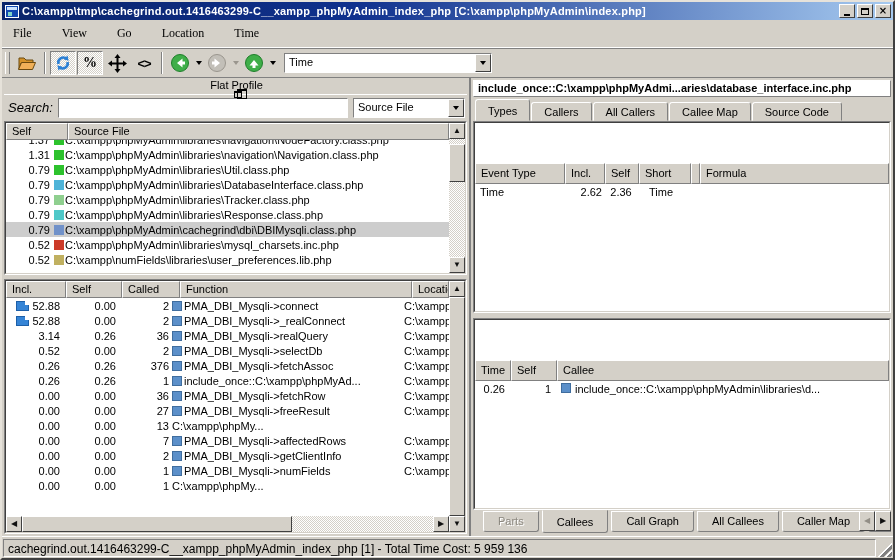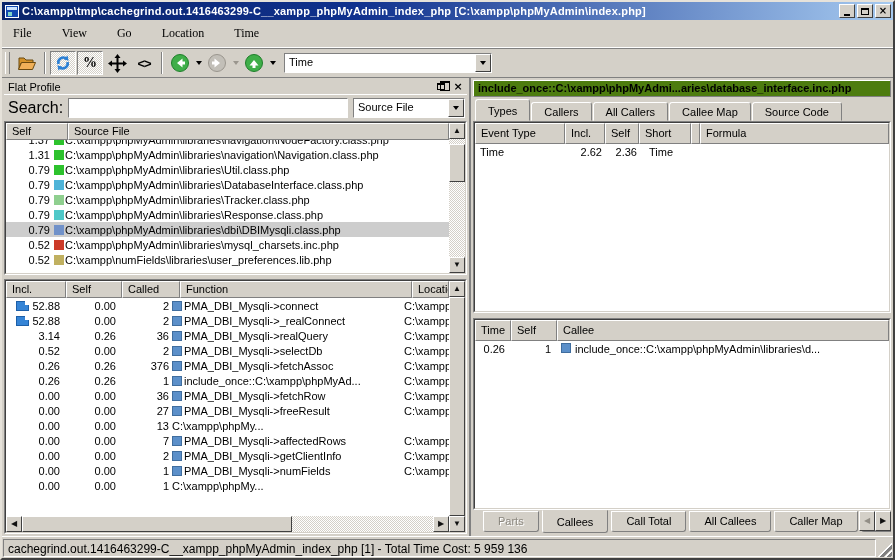--- a/index.html
+++ b/index.html
@@ -44,29 +44,29 @@
 
   .combo { display:flex; border:1px solid; border-color:#808080 #fff #fff #808080; background:#fff; height:20px; align-items:stretch;}
   .combo .cb-text { padding:2px 4px; flex:1 1 auto; white-space:nowrap; overflow:hidden; font-size:11px;}
   .cb-btn { width:16px; background:#d4d0c8; border:1px solid; border-color:#fff #404040 #404040 #fff; display:flex; align-items:center; justify-content:center;}
   .cb-btn .caret{ border-top-width:4px;}
   .combo-event { width:208px; margin-left:6px;}
 
   
   .main { flex:1 1 auto; display:flex; min-height:0; }
   .left-dock { width:469px; flex:0 0 auto; display:flex; flex-direction:column; padding:1px 2px 2px 2px; border-right:2px solid; border-right-color:#808080; min-height:0;}
-  .dock-title { height:16px; display:flex; align-items:center; padding:0 2px 0 4px; font-size:11px; border-bottom:1px solid #fff;}
+  .dock-title { height:16px; display:flex; align-items:center; padding:0 2px 0 4px; font-size:11px; border-bottom:1px solid #fff;flex-direction:column;}
   .dock-title .dt-label{ flex:1 1 auto;}
   .dock-btn { width:14px; height:12px; display:flex; align-items:center; justify-content:center; margin-left:3px; font-size:9px;}
   .float-glyph{ width:8px; height:7px; border:1px solid #000; border-top-width:2px; position:relative; background:#d4d0c8;}
   .float-glyph::before{content:""; position:absolute; left:2px; top:-4px; width:8px; height:7px; border:1px solid #000; border-top-width:2px;}
   .close-glyph{ font-size:11px; font-weight:bold; font-family:"DejaVu Sans",sans-serif;}
 
   .search-row { height:26px; display:flex; align-items:center; padding:2px 2px 3px 4px; gap:5px; flex:0 0 auto;}
-  .search-row label { font-size:16px;}
+  .search-row label { font-size:13px;font-style:italic;}
   .search-input { flex:1 1 auto; height:20px; border:1px solid; border-color:#808080 #fff #fff #808080; background:#fff; outline:none; font-family:inherit; font-size:11px; padding:0 3px;}
   .combo-group { width:112px; flex:0 0 auto;}
 
   .panel { border:1px solid; border-color:#808080 #fff #fff #808080; background:#fff; position:relative; display:flex; min-height:0;}
   .panel-inner { border:1px solid; border-color:#404040 #d4d0c8 #d4d0c8 #404040; display:flex; flex:1 1 auto; min-width:0; min-height:0;}
   .pcol { display:flex; flex-direction:column; flex:1 1 auto; min-width:0; background:#fff; overflow:hidden;}
 
   .thead { display:flex; flex:0 0 auto; height:17px; background:#d4d0c8;}
   .hcell { border:1px solid; border-color:#fff #808080 #808080 #fff; padding:1px 5px; font-size:11px; white-space:nowrap; overflow:hidden; flex:0 0 auto; background:#d4d0c8;}
 
@@ -97,35 +97,35 @@
   .f-called { width:50px; text-align:right; padding-right:3px; flex:0 0 auto;}
   .f-func { width:232px; flex:0 0 auto; display:flex; align-items:center; overflow:hidden;}
   .f-loc { flex:1 1 auto; overflow:hidden;}
   .h-incl{width:60px}.h-self{width:56px}.h-called{width:58px}.h-func{width:232px}.h-loc{flex:1 1 auto}
   .bar-ico { width:13px; height:10px; background:#3584d6; border:1px solid #1d5fa8; position:relative; flex:0 0 auto;}
   .bar-ico::after{ content:""; position:absolute; right:-1px; top:-1px; width:4px; height:4px; background:#fff;}
   .fn-sq { width:10px; height:10px; background:#5b8fc9; border:1px solid #3f6d9e; margin-right:2px; flex:0 0 auto;}
 
   
   .right-pane { flex:1 1 auto; display:flex; flex-direction:column; min-width:0; padding:2px 2px 0 2px;}
-  .detail-title { height:17px; flex:0 0 auto; border:1px solid; border-color:#fff #808080 #808080 #fff; background:#4d7c0f;
+  .detail-title { height:17px; flex:0 0 auto; border:1px solid; border-color:#fff #808080 #808080 #fff; background:#ffffff;
                   font-weight:bold; font-size:11px; padding:1px 4px; white-space:nowrap; overflow:hidden; margin-bottom:2px;}
   .tabs-top { height:22px; display:flex; align-items:flex-end; padding-left:2px; flex:0 0 auto; position:relative;}
   .tab { border:1px solid; border-color:#fff #808080 transparent #fff; background:#d4d0c8; padding:3px 12px 2px 12px; font-size:11px;
          border-top-left-radius:3px; border-top-right-radius:3px; margin-right:1px; position:relative; height:19px;}
   .tab.active { height:22px; padding-top:5px; z-index:2; border-bottom-color:#d4d0c8;}
   .types-panel { height:192px; flex:0 0 auto;}
-  .rt-head { display:flex; flex:0 0 auto; height:21px; background:#ec4899;}
+  .rt-head { display:flex; flex:0 0 auto; height:21px; background:#ec4899;margin-top:40px;}
   .rt-head .hcell{ padding-top:3px;}
   .t-event{width:90px}.t-incl{width:40px}.t-self{width:34px}.t-short{width:52px}.t-gapc{width:9px; padding:0;}.t-formula{flex:1 1 auto}
   .rt-row { display:flex; height:16px; align-items:center; background:#fff;}
   .rt-fill { flex:1 1 auto; background:#fff;}
   .v-event{width:90px; padding-left:5px;}
   .v-incl{width:40px; text-align:right; padding-right:3px;}
-  .v-self{width:34px; text-align:right; padding-right:2px;}
+  .v-self{width:34px; text-align:center; padding-right:2px;}
   .v-short{width:52px; padding-left:10px;}
   .splitter-h { height:5px; flex:0 0 auto;}
   .callees-panel { flex:1 1 auto; margin-bottom:0;}
   .cl-time{width:36px}.cl-count{width:46px}.cl-callee{flex:1 1 auto}
   .v-cltime{width:36px; text-align:right; padding-right:6px;}
   .v-clcount{width:46px; text-align:right; padding-right:6px;}
   .v-clcallee{flex:1 1 auto; display:flex; overflow:hidden; white-space:nowrap; padding-left:2px;}
 
   .tabs-bottom { height:26px; flex:0 0 auto; display:flex; align-items:flex-start; padding:1px 0 0 10px; overflow:hidden; position:relative;}
   .btab { border:1px solid; border-color:#fff #808080 #808080 #fff; background:#d4d0c8; padding:3px 14px; font-size:11px; margin-right:3px;
@@ -295,21 +295,21 @@
                   <span class="src-file">C:\xampp\phpMyAdmin\libraries\Tracker.class.php</span>
                 </div>
                 <div class="src-row">
                   <span class="src-self">0.79</span>
                   <span class="sq" style="background: rgb(79, 200, 200); border-color: rgb(79, 200, 200);"></span>
                   <span class="src-file">C:\xampp\phpMyAdmin\libraries\Response.class.php</span>
                 </div>
                 <div class="src-row selected">
                   <span class="src-self">0.79</span>
                   <span class="sq" style="background: rgb(112, 145, 201); border-color: rgb(112, 145, 201);"></span>
-                  <span class="src-file">C:\xampp\phpMyAdmin\libraries\dbi\DBIMysqli.class.php</span>
+                  <span class="src-file">C:\xampp\phpMyAdmin\cachegrind\dbi\DBIMysqli.class.php</span>
                 </div>
                 <div class="src-row">
                   <span class="src-self">0.52</span>
                   <span class="sq" style="background: rgb(204, 58, 40); border-color: rgb(204, 58, 40);"></span>
                   <span class="src-file">C:\xampp\phpMyAdmin\libraries\mysql_charsets.inc.php</span>
                 </div>
                 <div class="src-row">
                   <span class="src-self">0.52</span>
                   <span class="sq" style="background: rgb(192, 176, 96); border-color: rgb(192, 176, 96);"></span>
                   <span class="src-file">C:\xampp\numFields\libraries\user_preferences.lib.php</span>
@@ -494,21 +494,21 @@
                 </span>
             </div>
             <div class="rt-fill"></div>
           </div>
         </div>
       </div>
 
       <div class="tabs-bottom" id="tabs-bottom">
         <div class="btab disabled">Parts</div>
           <div class="btab active">Callees</div>
-          <div class="btab">Call Total</div>
+          <div class="btab">Call Graph</div>
           <div class="btab">All Callees</div>
           <div class="btab">Caller Map</div>
           <div class="btab">Machine Code</div>
           <div class="tab-scroll">
           <div class="sbtn dis">◀</div>
           <div class="sbtn">▶</div>
         </div>
       </div>
     </div>
   </div>

